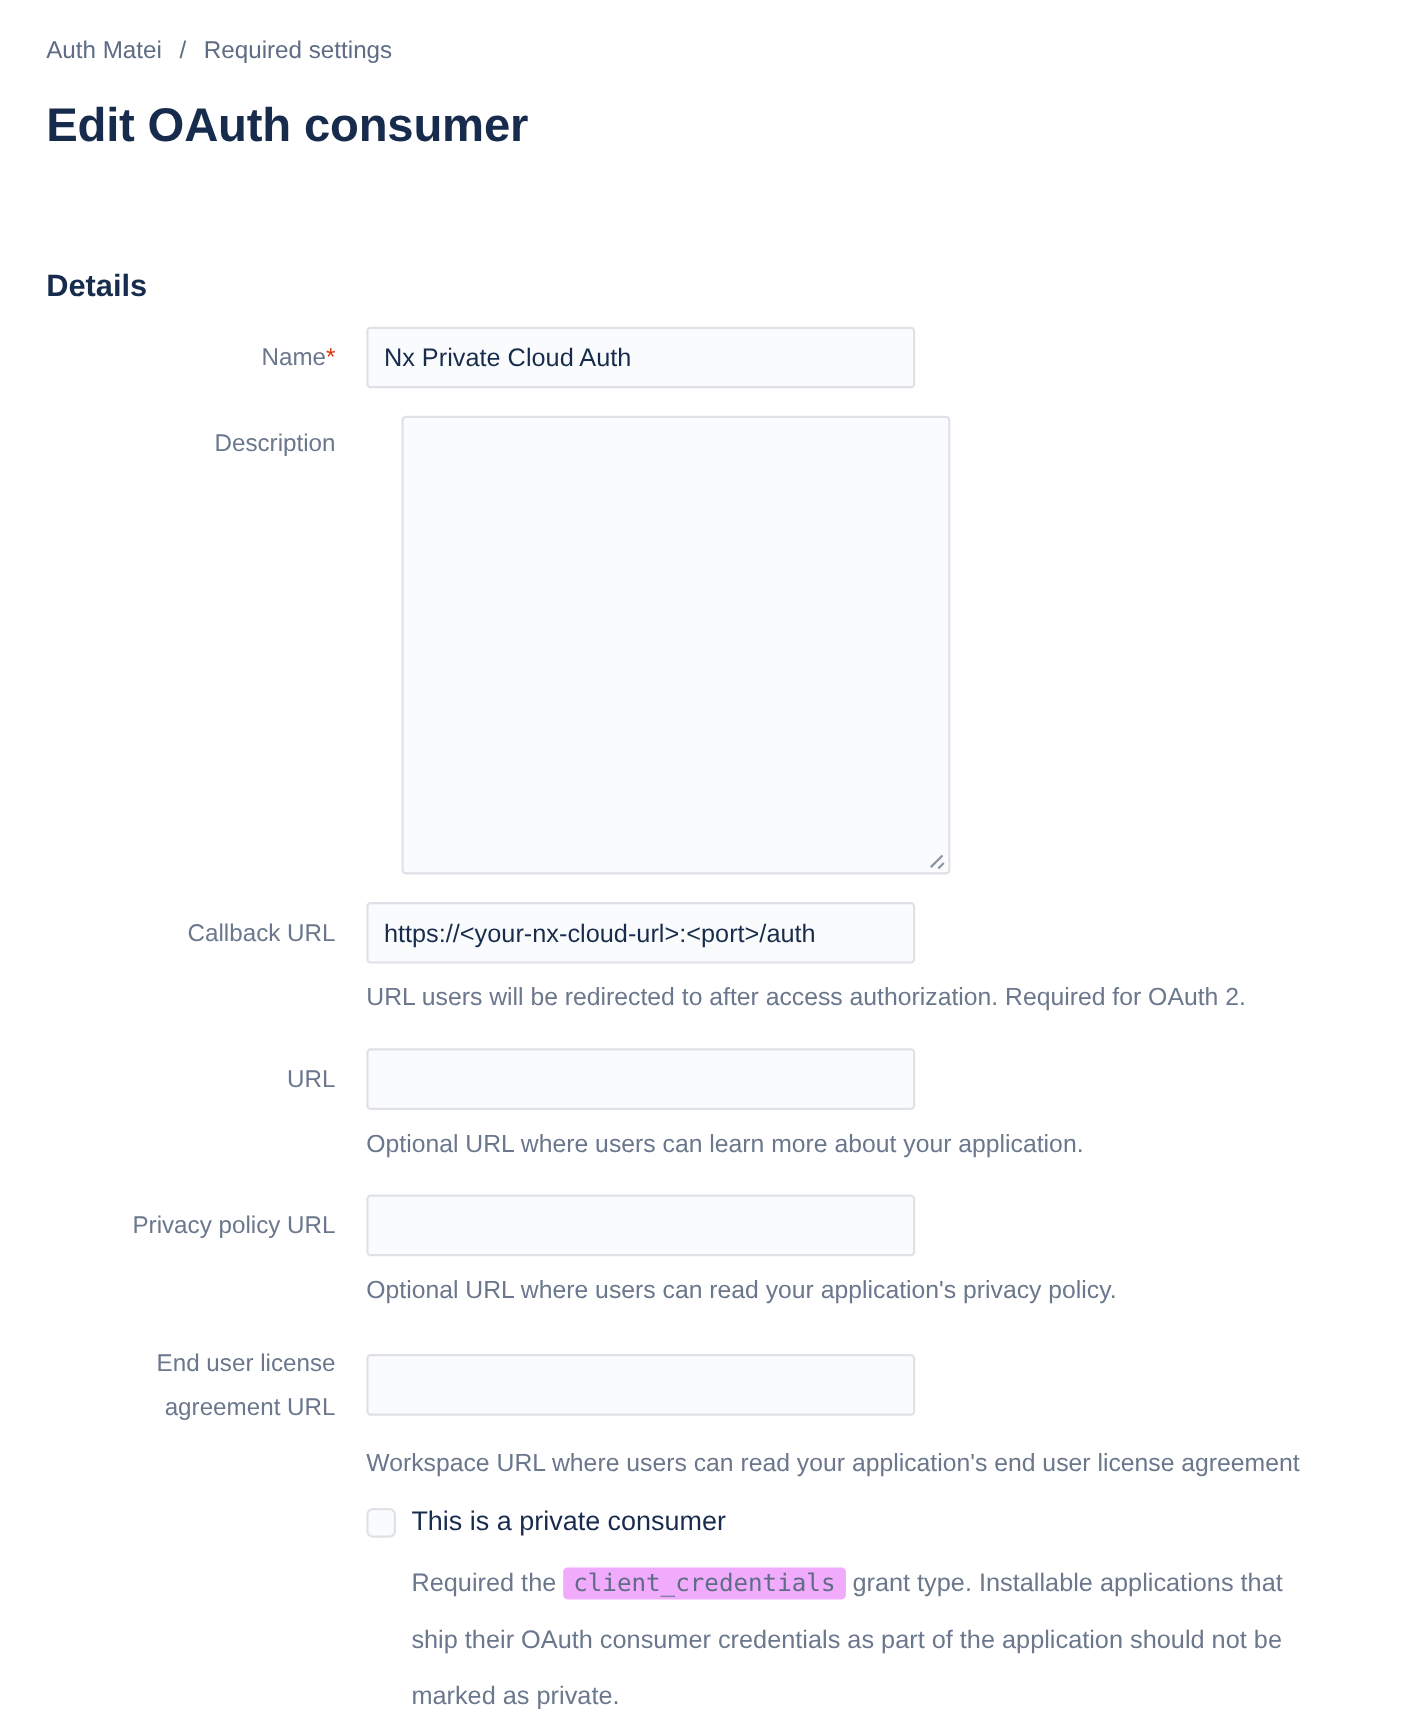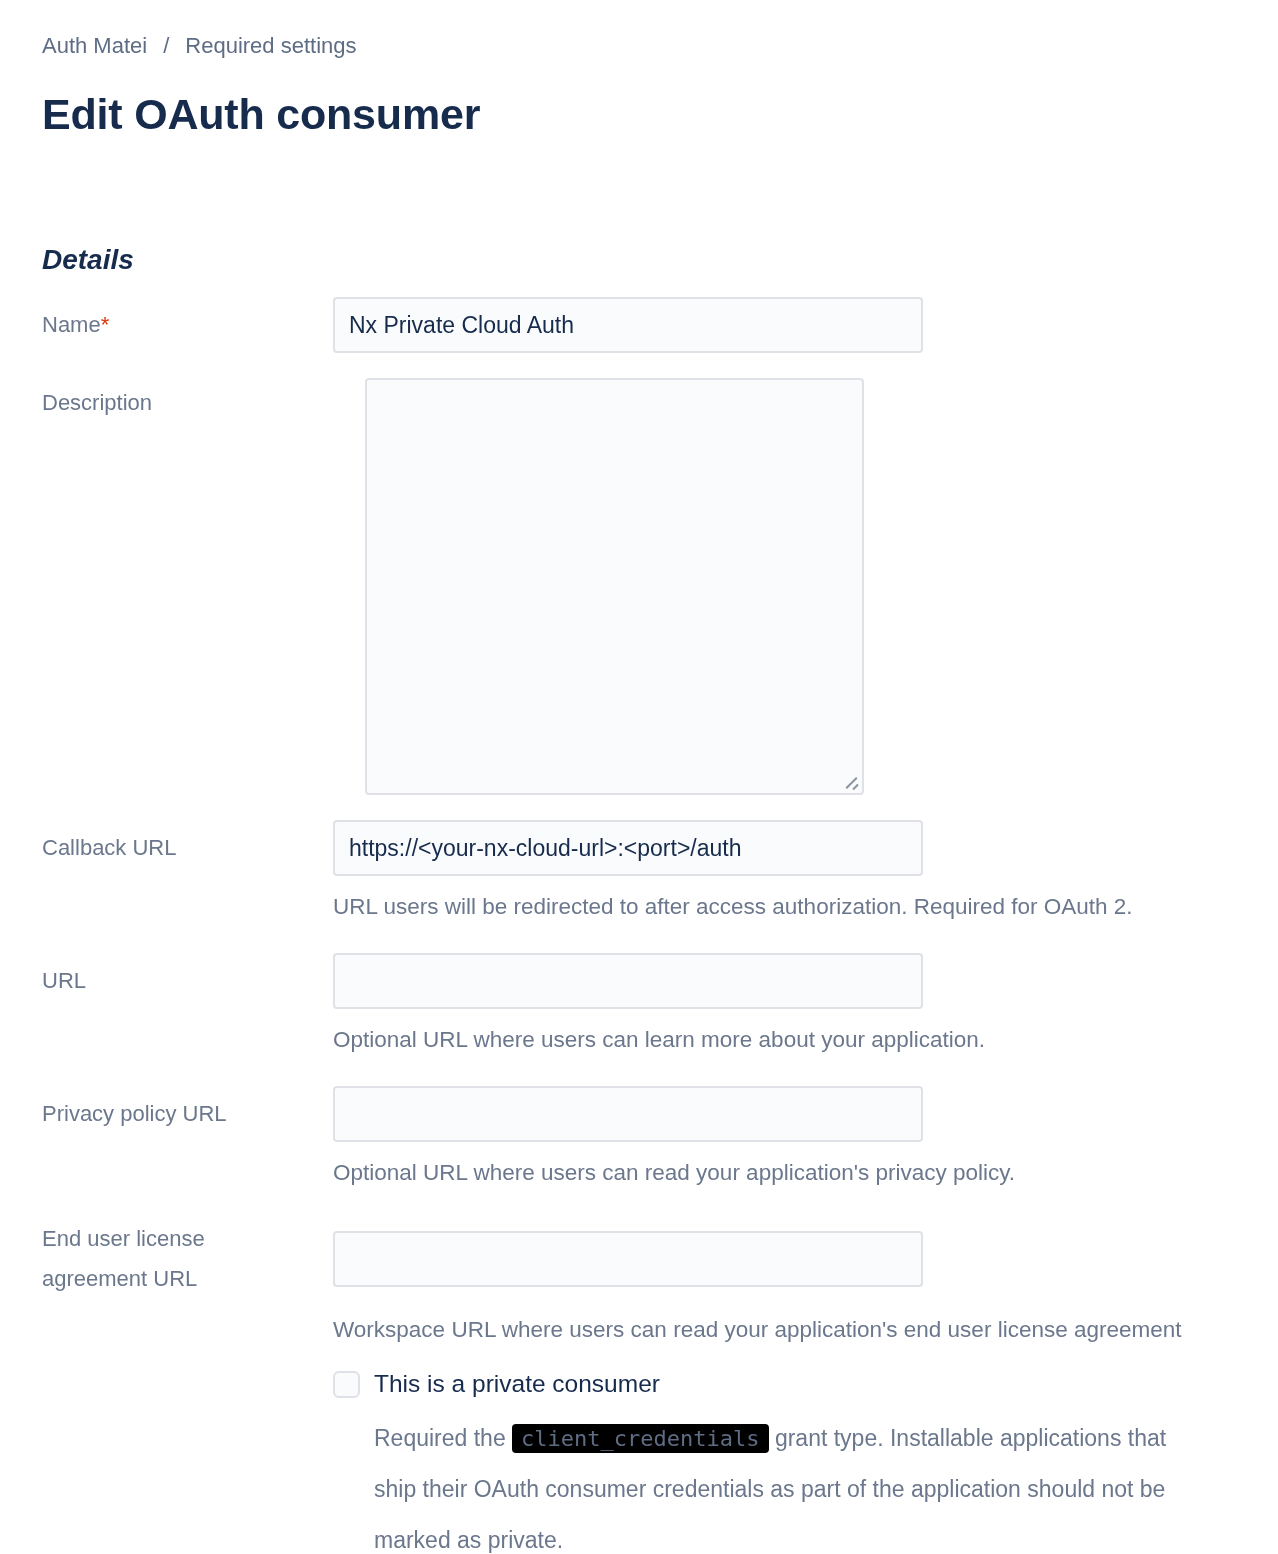--- a/index.html
+++ b/index.html
@@ -40,54 +40,54 @@
     color: #172B4D;
   }
 
   
   h2.section-heading {
     margin-top: 106px;
     font-size: 28px;
     line-height: 32px;
     font-weight: 700;
     color: #172B4D;
-    font-style: italic;
   }
 
   
   form { margin-top: 21px; }
 
   .form-row {
     display: flex;
     align-items: center;
     margin-bottom: 25px;
   }
 
   .label-col {
     width: 263px;
     flex: 0 0 263px;
+    text-align: right;
     font-size: 22px;
     line-height: 30px;
     color: #6B778C;
     padding-right: 0;
   }
   .label-col .required {
     color: #DE350B;
     font-size: 22px;
     vertical-align: top;
   }
 
   .field-col {
     margin-left: 28px;
     flex: 1 1 auto;
     min-width: 0;
   }
 
   .text-input {
-    width: 590px;
+    width: 499px;
     height: 56px;
     border: 2px solid #DFE1E6;
     border-radius: 4px;
     background: #FAFBFC;
     font-family: "Liberation Sans", "DejaVu Sans", sans-serif;
     font-size: 23px;
     color: #172B4D;
     padding: 0 14px;
     outline: none;
   }
@@ -176,21 +176,21 @@
     margin-top: 14px;
     max-width: 835px;
     font-size: 23px;
     line-height: 51px;
     color: #6B778C;
   }
   .code-chip {
     font-family: "DejaVu Sans Mono", "Liberation Mono", monospace;
     font-size: 22px;
     color: #5E6C84;
-    background: #000000;
+    background: #f0abfc;
     border-radius: 4px;
     padding: 2px 9px;
   }
 </style>
 </head>
 <body>
 
 <nav class="breadcrumb">
   <a>Auth Matei</a>
   <span class="sep">/</span>

